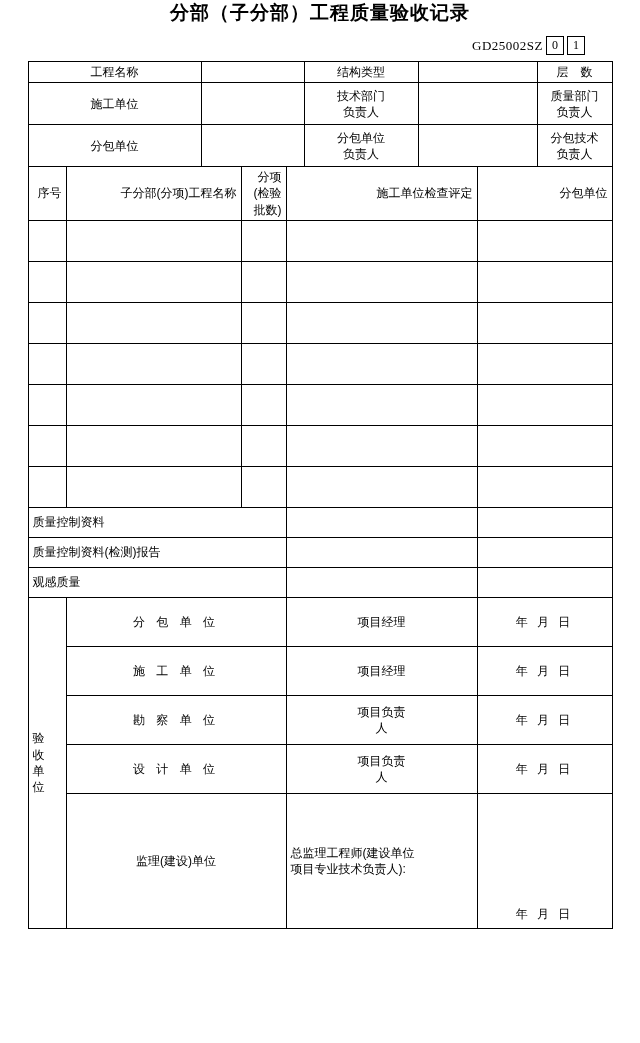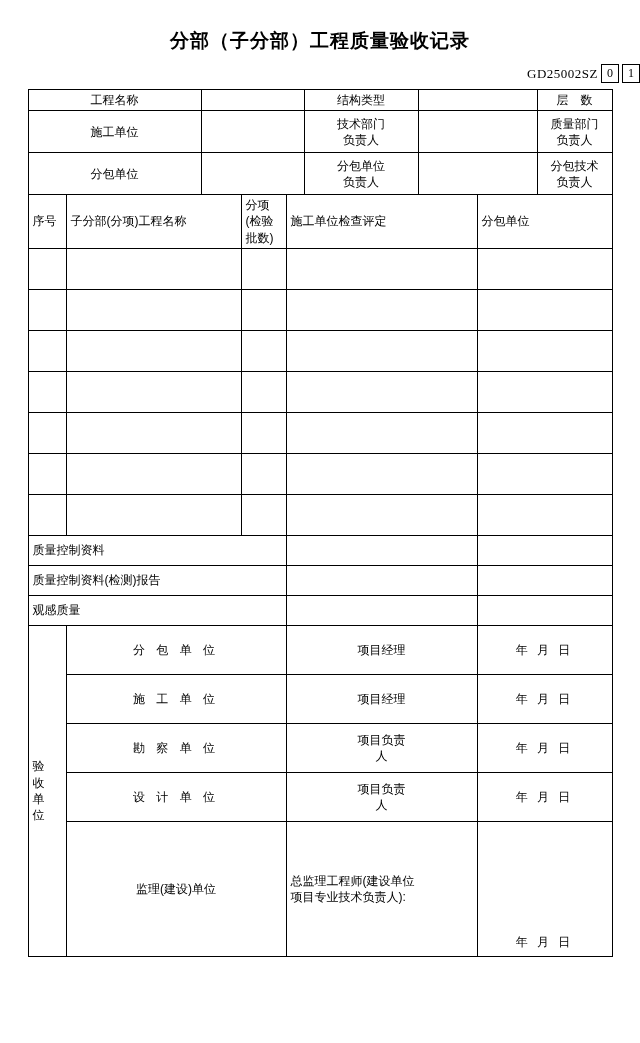--- a/index.html
+++ b/index.html
@@ -19,27 +19,27 @@
     height: 1043px;
     box-sizing: border-box;
     padding: 0;
     position: relative;
   }
   .title {
     text-align: center;
     font-size: 19px;
     font-weight: bold;
     letter-spacing: 1px;
-    margin-top: 28px;
     margin-bottom: 10px;
   }
   .code-row {
     display: flex;
     justify-content: flex-end;
     align-items: center;
+    padding-right: 55px;
     margin-bottom: 6px;
     font-size: 12px;
   }
   .code-text {
     font-family: "Liberation Serif", "DejaVu Serif", serif;
     font-size: 13px;
     letter-spacing: 0.5px;
   }
   .code-box {
     display: inline-block;
@@ -70,21 +70,21 @@
     text-align: center;
     white-space: nowrap;
     margin-left: 48px;
   }
   .lbl-sp {
     text-align: center;
     letter-spacing: 4px;
   }
   .cell-empty { }
   .hdr {
-    text-align: left;
+    text-align: right;
     vertical-align: middle;
   }
   .left-lbl {
     text-align: left;
     padding-left: 8px;
   }
   .small {
     font-size: 11px;
   }
   .vert-lbl {

